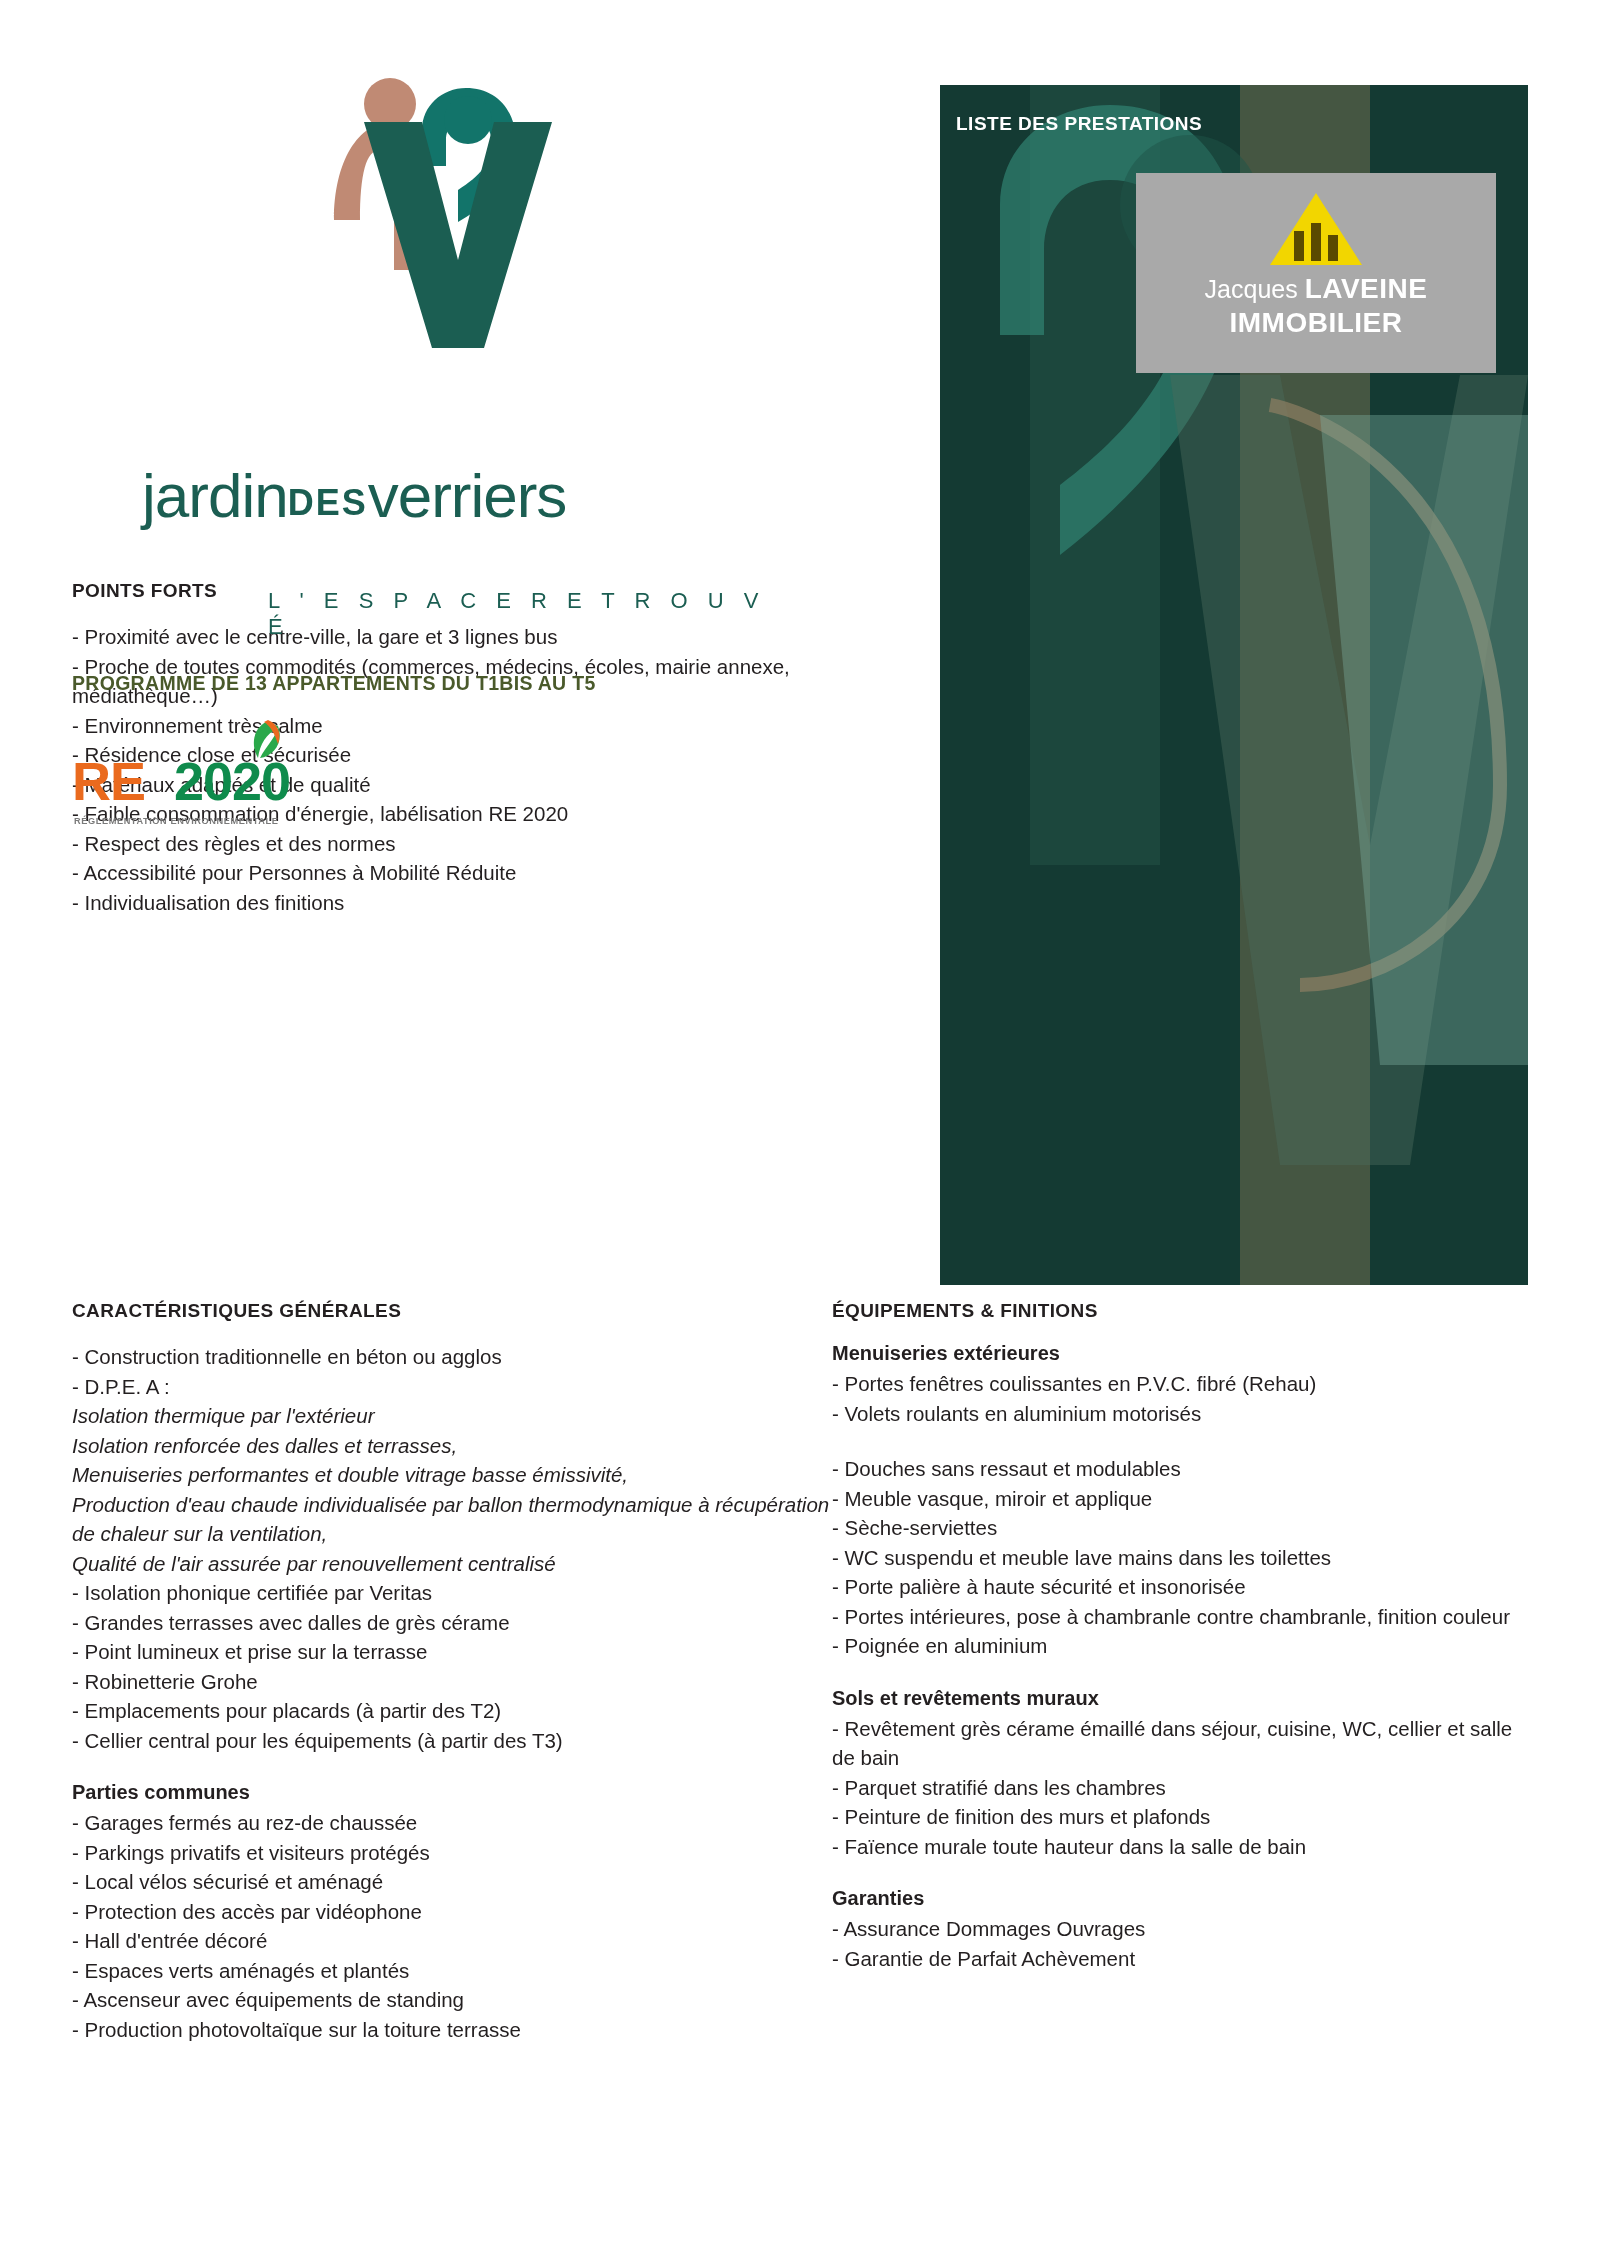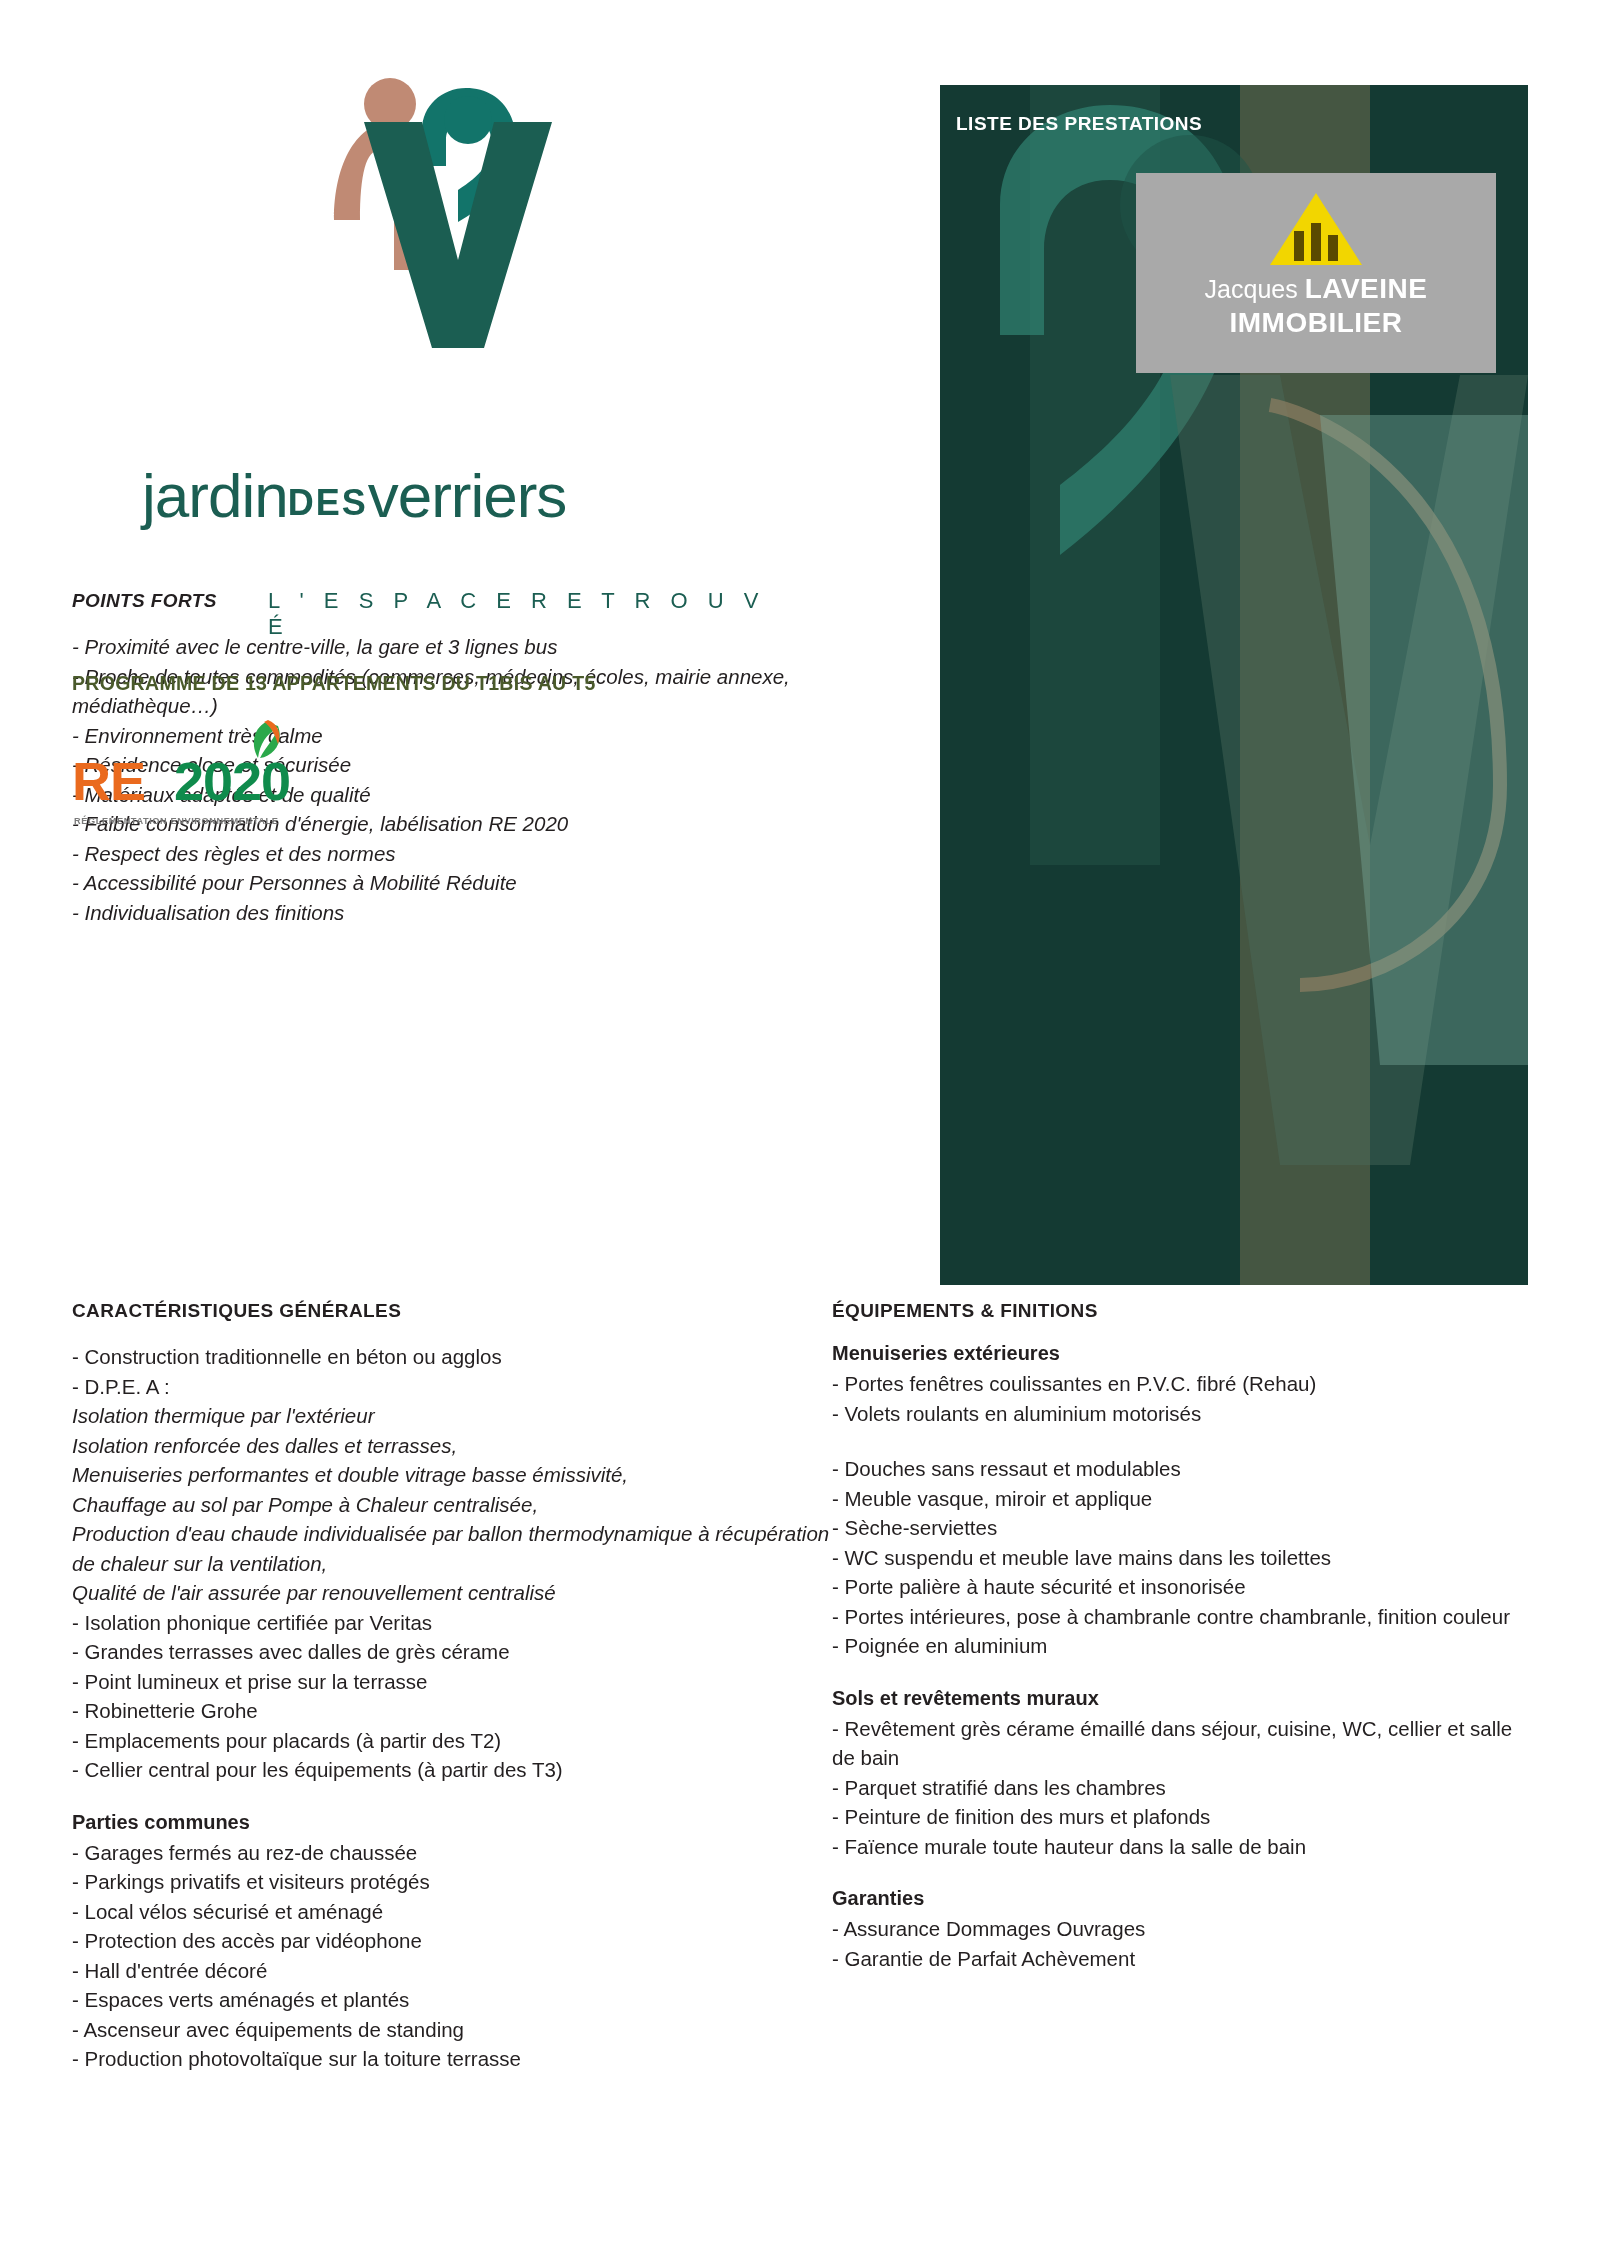--- a/index.html
+++ b/index.html
@@ -123,21 +123,21 @@
         <svg class="re-leaf" viewBox="0 0 36 40">
           <path d="M18 2 C6 8, 2 24, 10 38 C12 24, 18 14, 30 8 C26 20, 18 26, 12 38 C26 36, 36 22, 30 6 Z" fill="#2aa84a"></path>
           <path d="M20 0 C30 4, 34 14, 30 24 C26 12, 22 6, 16 2 Z" fill="#ea6a1e"></path>
         </svg>
         <div class="re-re">RE</div>
         <div class="re-2020">2020</div>
         <div class="re-sub">RÉGLEMENTATION ENVIRONNEMENTALE</div>
       </div>
     </div>
 
-    <div style="margin-top:10px;font-style:italic;">
+    <div style="">
       <div class="sec-title">POINTS FORTS</div>
       <div class="body-line" id="points-forts-list">
           <div>- Proximité avec le centre-ville, la gare et 3 lignes bus</div>
           <div>- Proche de toutes commodités (commerces, médecins, écoles, mairie annexe, médiathèque…)</div>
           <div>- Environnement très calme</div>
           <div>- Résidence close et sécurisée</div>
           <div>- Matériaux adaptés et de qualité</div>
           <div>- Faible consommation d'énergie, labélisation RE 2020</div>
           <div>- Respect des règles et des normes</div>
           <div>- Accessibilité pour Personnes à Mobilité Réduite</div>
@@ -177,21 +177,20 @@
   </div>
 
   <div class="left-lower">
     <div class="sec-title">CARACTÉRISTIQUES GÉNÉRALES</div>
     <div class="body-line" id="cg-list">
         <div>- Construction traditionnelle en béton ou agglos</div>
         <div>- D.P.E. A :</div>
         <div class="italic">Isolation thermique par l'extérieur</div>
         <div class="italic">Isolation renforcée des dalles et terrasses,</div>
         <div class="italic">Menuiseries performantes et double vitrage basse émissivité,</div>
-        <div class="italic">Chauffage au sol par Pompe à Chaleur centralisée,</div>
         <div class="italic">Production d'eau chaude individualisée par ballon thermodynamique à récupération de chaleur sur la ventilation,</div>
         <div class="italic">Qualité de l'air assurée par renouvellement centralisé</div>
         <div>- Isolation phonique certifiée par Veritas</div>
         <div>- Grandes terrasses avec dalles de grès cérame</div>
         <div>- Point lumineux et prise sur la terrasse</div>
         <div>- Robinetterie Grohe</div>
         <div>- Emplacements pour placards (à partir des T2)</div>
         <div>- Cellier central pour les équipements (à partir des T3)</div>
       </div>
 

